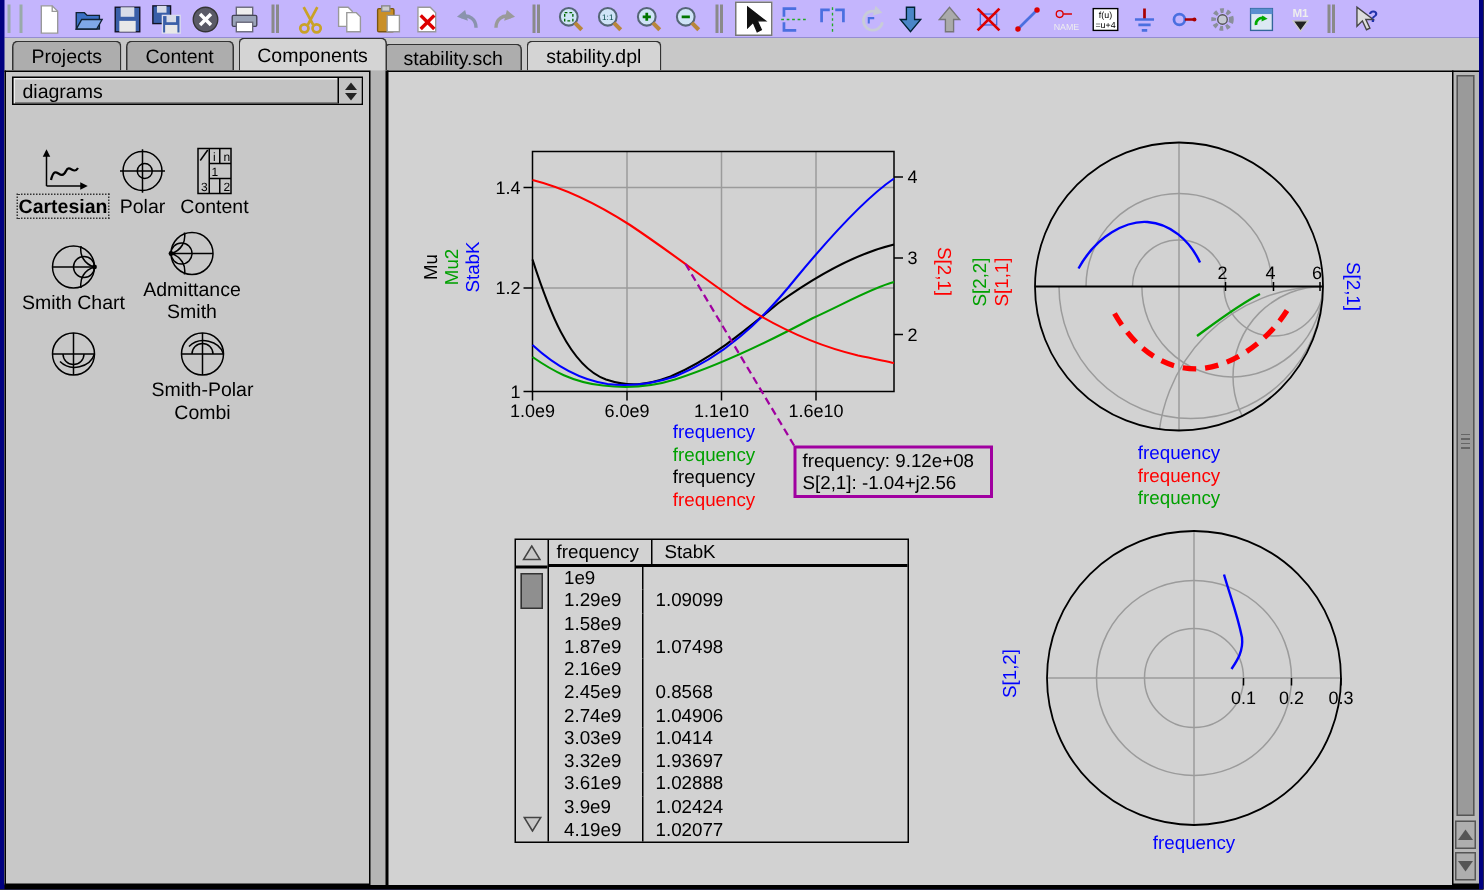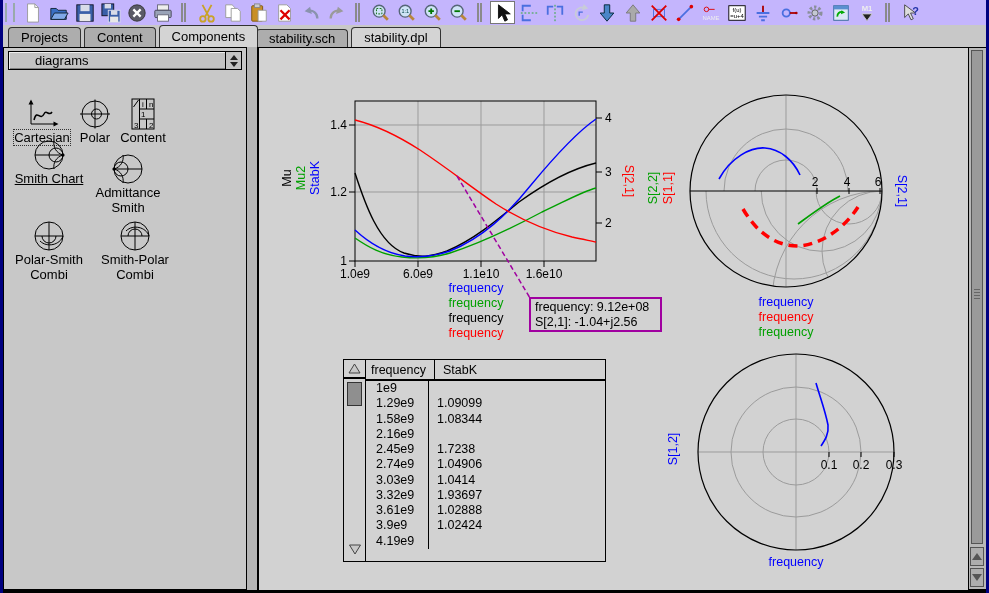--- a/index.html
+++ b/index.html
@@ -26,21 +26,21 @@
   #doc-tabs{position:absolute;left:256px;top:28px;display:flex;gap:3px;align-items:flex-end;height:19px;}
   .dtab{height:17px;padding:0 12px;background:#adadad;border:1px solid #333;border-bottom:none;
         border-radius:4px 4px 0 0;font-size:13px;display:flex;align-items:center;}
   .dtab.active{background:#d4d4d4;height:19px;}
 
   
   #sidebar{position:absolute;left:3px;top:47px;width:243px;height:543px;background:#c8c8c8;
            border:1px solid #000;border-right:none;box-sizing:border-box;}
   #combo{position:absolute;left:4px;top:3px;width:234px;height:19px;background:#c3c3c3;
          border:1px solid #000;box-sizing:border-box;display:flex;align-items:stretch;
-         box-shadow:inset 1px 1px 0 #eee,inset -1px -1px 0 #808080;padding-left:20px;}
+         box-shadow:inset 1px 1px 0 #eee,inset -1px -1px 0 #808080;}
   #combo .cval{flex:1;font-size:13px;padding-left:6px;display:flex;align-items:center;}
   #combo .cbtn{width:15px;border-left:1px solid #000;display:flex;flex-direction:column;
                align-items:center;justify-content:center;gap:2px;background:#c3c3c3;}
   .tri-u{width:0;height:0;border-left:4px solid transparent;border-right:4px solid transparent;border-bottom:5px solid #222;}
   .tri-d{width:0;height:0;border-left:4px solid transparent;border-right:4px solid transparent;border-top:5px solid #222;}
   #palette{position:absolute;left:0;top:24px;right:0;bottom:0;}
   .pitem{position:absolute;}
   .pitem svg{display:block;margin:0 auto;width:36px;height:32px;}
   .plabel{font-size:13px;line-height:14.5px;text-align:center;margin-top:1px;}
   .pitem.selected .plabel span{outline:1px dotted #333;}
@@ -386,61 +386,61 @@
 
   <div id="sidebar">
     <div id="combo">
       <span class="cval">diagrams</span>
       <span class="cbtn">
           <span class="tri-u"></span>
           <span class="tri-d"></span>
         </span>
     </div>
     <div id="palette">
-        <div class="pitem selected" style="left: 3px; top: 26px; width: 70px;"><span><svg viewBox="0 0 36 32">
+        <div class="pitem selected" style="left: 3px; top: 26px; width: 70px; font-weight: bold;"><span><svg viewBox="0 0 36 32">
               <path d="M7 3v23M7 26h25" stroke="#000" fill="none"></path>
               <path d="M4.5 6.5L7 1.5 9.5 6.5z" fill="#000"></path>
               <path d="M29.5 23.5l5 2.5-5 2.5z" fill="#000"></path>
               <path d="M10 22c3-12 6 2 10-6 2.5-5 5 3 8-2" stroke="#000" fill="none" stroke-width="1.5"></path>
             </svg></span><div class="plabel"><span>Cartesian</span></div></div>
         <div class="pitem" style="left: 64px; top: 26px; width: 54px;"><span><svg viewBox="0 0 36 32">
               <circle cx="18" cy="16" r="13" fill="none" stroke="#000"></circle>
               <path d="M3 16h30M18 1.5v29" stroke="#000"></path>
               <circle cx="19.5" cy="16" r="5" fill="none" stroke="#000"></circle>
             </svg></span><div class="plabel"><span>Polar</span></div></div>
         <div class="pitem" style="left: 107px; top: 26px; width: 64px;"><span><svg viewBox="0 0 36 32">
               <rect x="7" y="1" width="22" height="30" fill="none" stroke="#000"></rect>
               <path d="M14.5 1v30M21.5 1v10M21.5 21v10M14.5 11h14.5M14.5 21h14.5" stroke="#000"></path>
               <path d="M8.5 9l5-7" stroke="#000"></path>
               <text x="17" y="9" font-size="8" fill="#000">i</text>
               <text x="24" y="9" font-size="8" fill="#000">n</text>
               <text x="16" y="19" font-size="8" fill="#000">1</text>
               <text x="9" y="29.5" font-size="8" fill="#000">3</text>
               <text x="24" y="29.5" font-size="8" fill="#000">2</text>
             </svg></span><div class="plabel"><span>Content</span></div></div>
-        <div class="pitem" style="left: -3px; top: 67px; width: 96px; text-decoration: underline;"><span><svg viewBox="0 0 36 32">
+        <div class="pitem" style="left: -3px; top: 90px; width: 96px;"><span><svg viewBox="0 0 36 32">
               <circle cx="18" cy="16" r="14" fill="none" stroke="#000"></circle>
               <path d="M4 16h28" stroke="#000"></path>
               <circle cx="25" cy="16" r="7" fill="none" stroke="#000"></circle>
               <path d="M32 16c-7-2-10-8-9-14M32 16c-7 2-10 8-9 14" fill="none" stroke="#000"></path>
               <circle cx="32" cy="16" r="1.6" fill="#000"></circle>
             </svg></span><div class="plabel"><span>Smith Chart</span></div></div>
         <div class="pitem" style="left: 76px; top: 81px; width: 96px;"><span><svg viewBox="0 0 36 32">
               <circle cx="18" cy="16" r="14" fill="none" stroke="#000"></circle>
               <path d="M4 16h28" stroke="#000"></path>
               <circle cx="11" cy="16" r="7" fill="none" stroke="#000"></circle>
               <path d="M4 16c7-2 10-8 9-14M4 16c7 2 10 8 9 14" fill="none" stroke="#000"></path>
               <circle cx="4" cy="16" r="1.6" fill="#000"></circle>
             </svg></span><div class="plabel"><span>Admittance Smith</span></div></div>
         <div class="pitem" style="left: -3px; top: 148px; width: 96px;"><span><svg viewBox="0 0 36 32">
               <circle cx="18" cy="16" r="14" fill="none" stroke="#000"></circle>
               <path d="M4 16h28M18 2v28" stroke="#000"></path>
               <path d="M11 16a7 7 0 0 0 14 0" fill="none" stroke="#000"></path>
               <path d="M32 16c-3 9-16 12-23 5" fill="none" stroke="#000"></path>
-            </svg></span><div class="plabel"><span>Polar-Smith Combi</span></div></div>
+            </svg></span></div>
         <div class="pitem" style="left: 83px; top: 148px; width: 96px;"><span><svg viewBox="0 0 36 32">
               <circle cx="18" cy="16" r="14" fill="none" stroke="#000"></circle>
               <path d="M4 16h28M18 2v28" stroke="#000"></path>
               <path d="M11 16a7 7 0 0 1 14 0" fill="none" stroke="#000"></path>
               <path d="M32 16c-3-9-16-12-23-5" fill="none" stroke="#000"></path>
             </svg></span><div class="plabel"><span>Smith-Polar Combi</span></div></div>
       </div>
   </div>
 
   <div id="splitter"></div>
@@ -604,28 +604,31 @@
         <div id="tbody">
             <div class="trow">
               <div class="trc1">1e9</div>
             </div>
             <div class="trow">
               <div class="trc1">1.29e9</div>
               <div class="trc2">1.09099</div>
             </div>
             <div class="trow">
               <div class="trc1">1.58e9</div>
-              <div class="trc2">1.08344</div>
+            </div>
+            <div class="trow">
+              <div class="trc1">1.87e9</div>
+              <div class="trc2">1.07498</div>
             </div>
             <div class="trow">
               <div class="trc1">2.16e9</div>
             </div>
             <div class="trow">
               <div class="trc1">2.45e9</div>
-              <div class="trc2">1.7238</div>
+              <div class="trc2">0.8568</div>
             </div>
             <div class="trow">
               <div class="trc1">2.74e9</div>
               <div class="trc2">1.04906</div>
             </div>
             <div class="trow">
               <div class="trc1">3.03e9</div>
               <div class="trc2">1.0414</div>
             </div>
             <div class="trow">
@@ -635,20 +638,21 @@
             <div class="trow">
               <div class="trc1">3.61e9</div>
               <div class="trc2">1.02888</div>
             </div>
             <div class="trow">
               <div class="trc1">3.9e9</div>
               <div class="trc2">1.02424</div>
             </div>
             <div class="trow">
               <div class="trc1">4.19e9</div>
+              <div class="trc2">1.02077</div>
             </div>
           </div>
       </div>
     </div>
   </div>
 
   <div id="vscroll">
     <div class="vthumb">
         <div class="vgrip"></div>
       </div>

